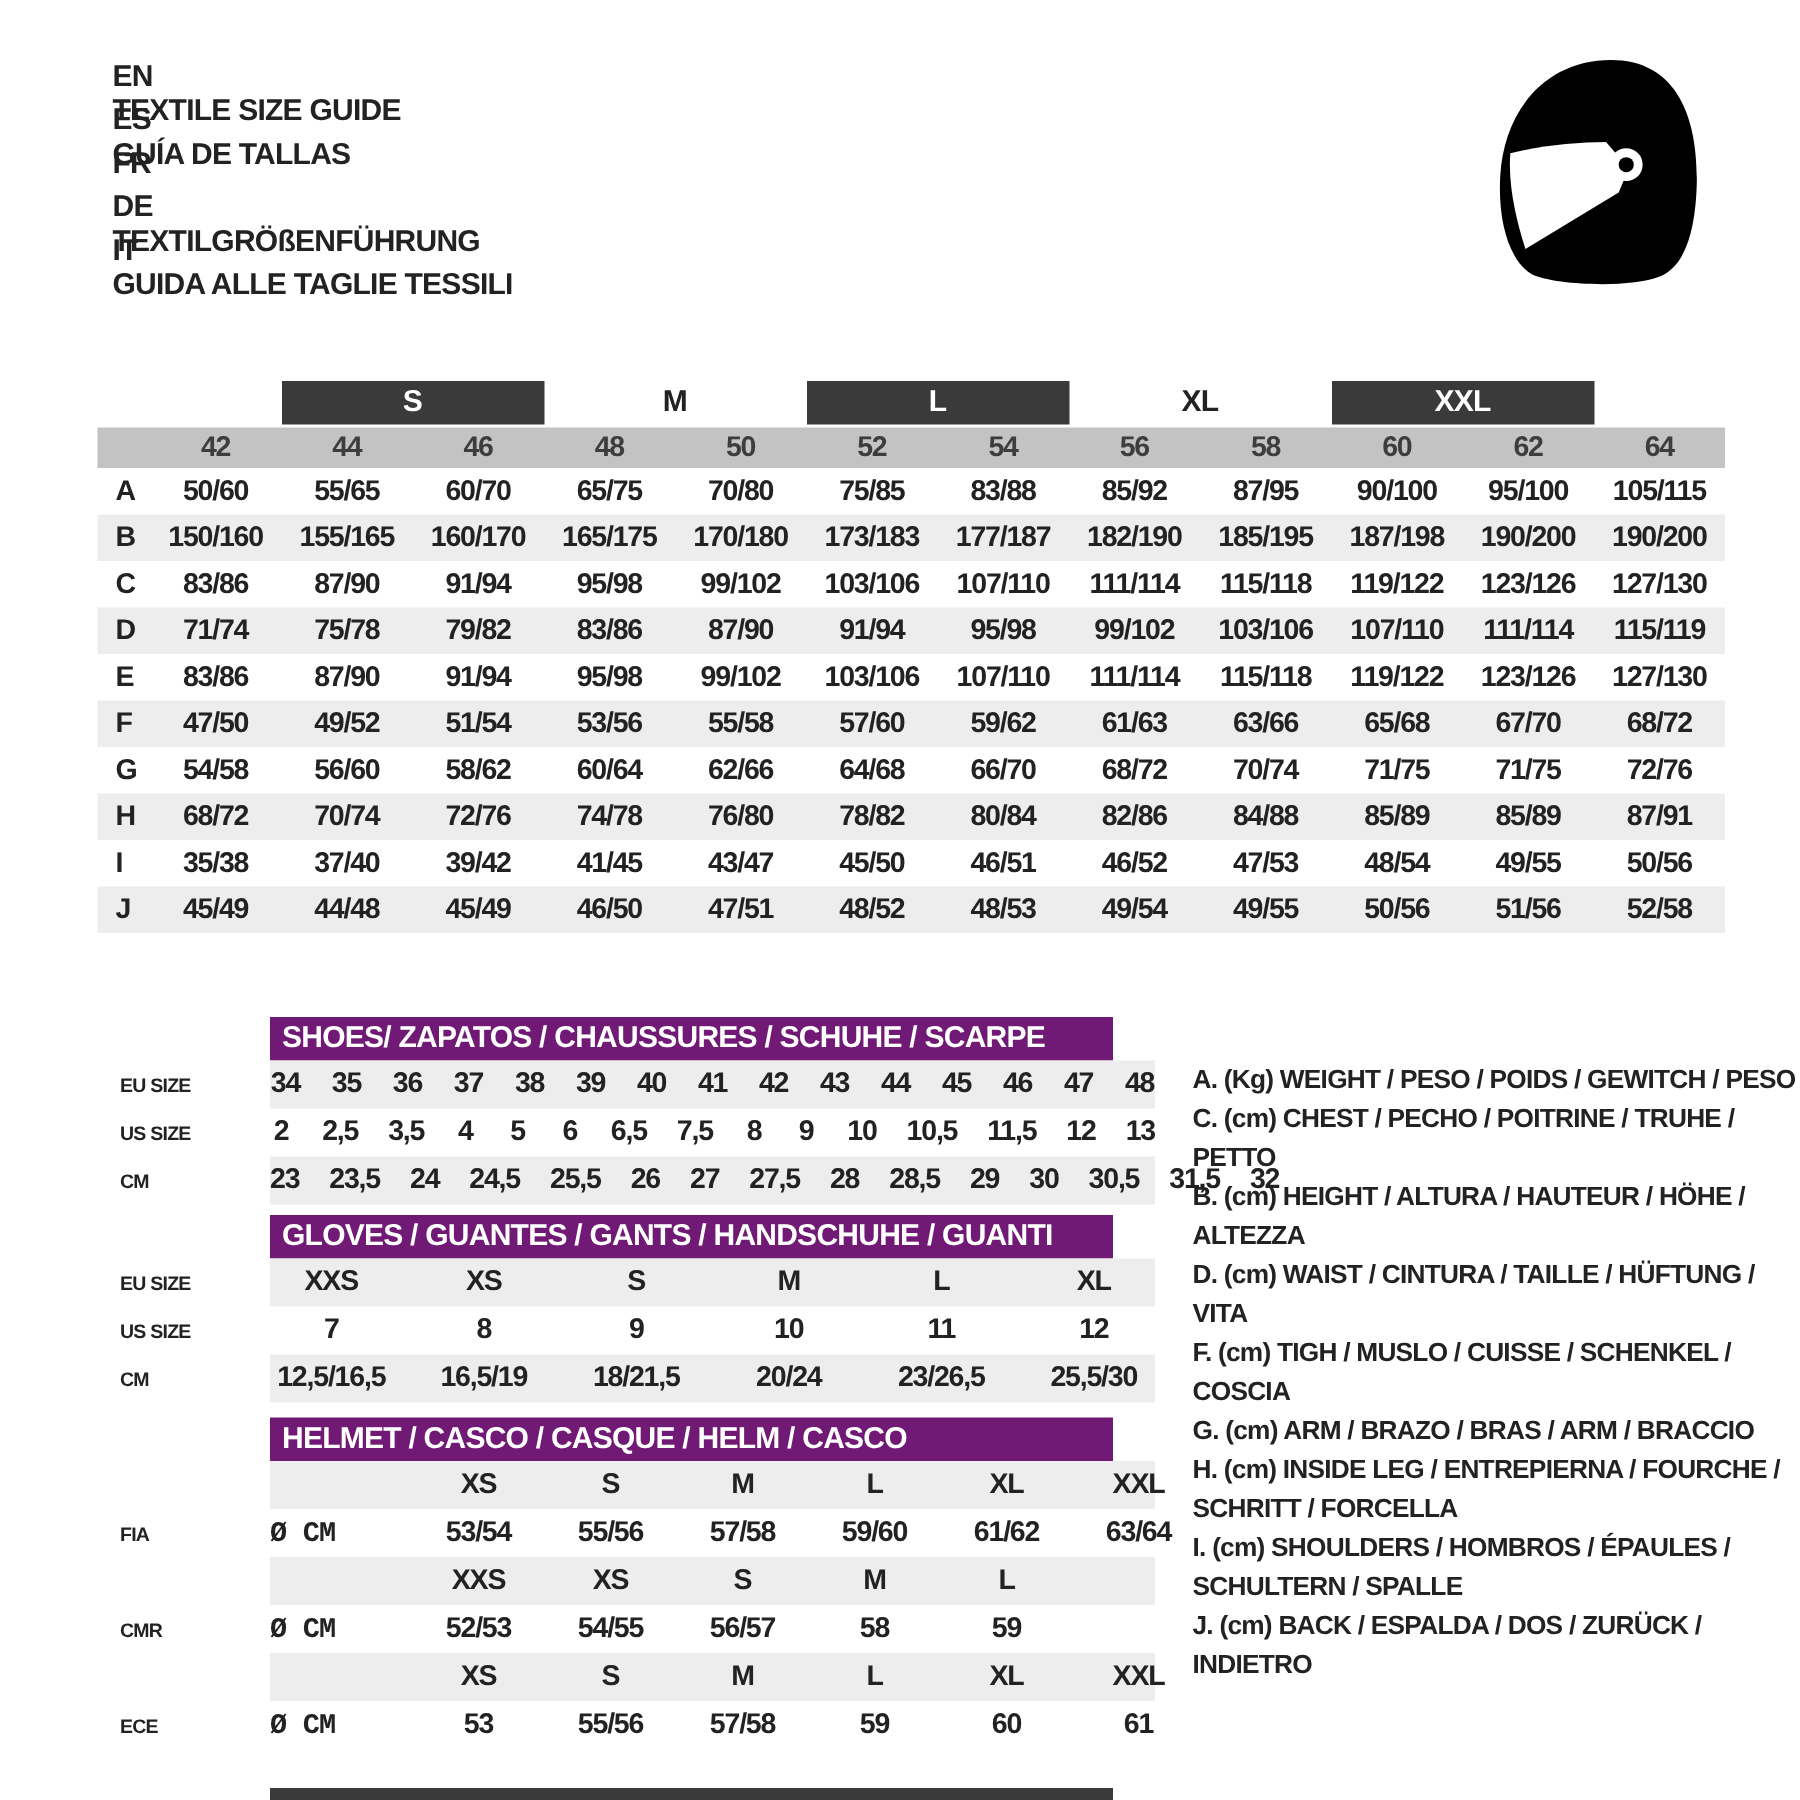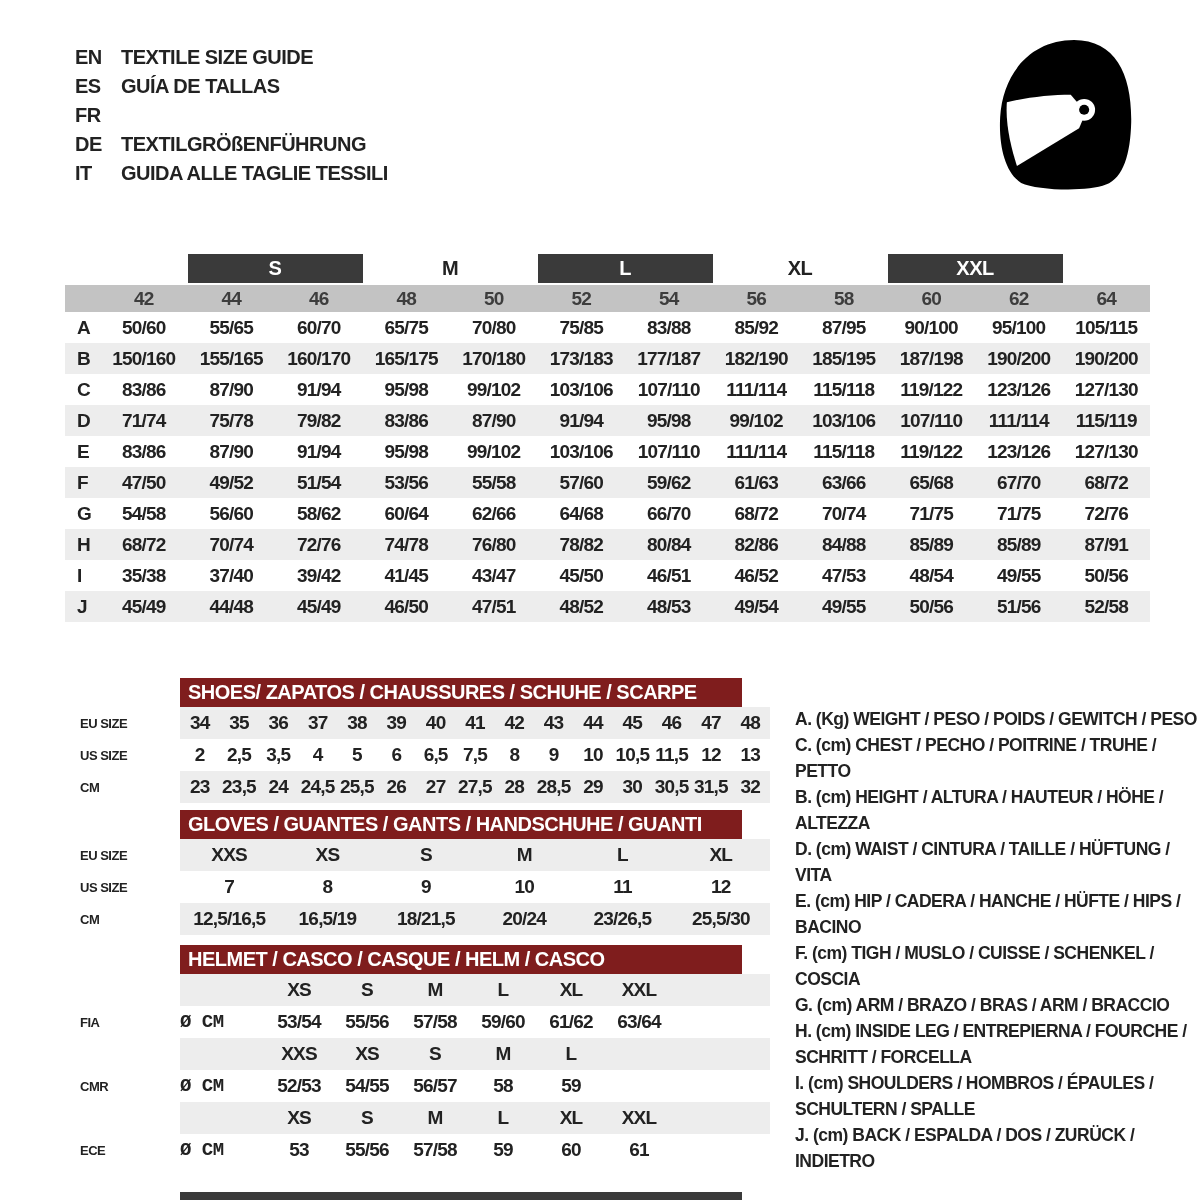--- a/index.html
+++ b/index.html
@@ -7,21 +7,21 @@
   body {
     position: relative;
     font-family: "Liberation Sans", sans-serif;
     font-weight: bold;
     color: #222;
     overflow: hidden;
   }
 
   
   #lang-block { position: absolute; left: 75px; top: 40px; }
-  .lang-row { display: flex; height: 29px; align-items: flex-end; }
+  .lang-row { display: flex; height: 29px; align-items: flex-start; flex-direction: column; }
   .lang-code { width: 46px; font-size: 20px; letter-spacing: -0.5px; }
   .lang-title { font-size: 20px; letter-spacing: -0.5px; white-space: nowrap; }
 
   
   #helmet-icon { position: absolute; left: 980px; top: 28px; width: 168px; height: 172px; }
 
   
   #size-table { position: absolute; left: 65px; top: 254px; width: 1085px; }
   #st-groups { position: relative; height: 29px; }
   .st-group {
@@ -37,33 +37,33 @@
   .st-letter { width: 35px; flex: none; font-size: 19px; letter-spacing: -0.5px; padding-left: 12px; }
   .st-cell { flex: 1; text-align: center; font-size: 19px; letter-spacing: -0.8px; white-space: nowrap; }
   #st-nums .st-cell { color: #3d3d3d; }
   .st-row { display: flex; height: 31px; align-items: center; }
   .st-row.shaded { background: #ededed; }
 
   
   #lower-left { position: absolute; left: 65px; top: 678px; width: 710px; }
   .sec-bar {
     margin-left: 115px; width: 562px; height: 29px;
-    background: #7f1d1d; color: #fff;
+    background: #701a75; color: #fff;
     display: flex; align-items: center;
     font-size: 20px; letter-spacing: -0.5px;
     padding-left: 8px; white-space: nowrap;
   }
   .gap7 { margin-top: 7px; }
   .gap10 { margin-top: 10px; }
   .sec-row { display: flex; height: 32px; align-items: stretch; }
   .sec-label {
     width: 115px; flex: none; display: flex; align-items: center;
     padding-left: 15px; font-size: 13px; letter-spacing: -0.5px; white-space: nowrap;
   }
-  .sec-band { width: 590px; flex: none; display: flex; align-items: center; }
+  .sec-band { width: 590px; flex: none; display: flex; align-items: center; gap: 20px; }
   .sec-band.shaded { background: #ededed; }
   .sec-cell { flex: 1; text-align: center; font-size: 19px; letter-spacing: -0.8px; white-space: nowrap; }
   .helm-unit { width: 85px; flex: none; text-align: left; font-size: 19px; letter-spacing: -0.5px; font-family: Liberation Mono, monospace; }
   .helm-cell { width: 68px; flex: none; text-align: center; font-size: 19px; letter-spacing: -0.8px; white-space: nowrap; }
 
   
   #legend { position: absolute; left: 795px; top: 706px; width: 402px; }
   .legend-item { font-size: 17.5px; line-height: 26px; letter-spacing: -0.5px; }
 
   
@@ -453,21 +453,20 @@
         </div>
       </div>
     </div>
 </div>
 
 <div id="legend">
     <div class="legend-item">A. (Kg) WEIGHT / PESO / POIDS / GEWITCH / PESO</div>
     <div class="legend-item">C. (cm) CHEST / PECHO / POITRINE / TRUHE / PETTO</div>
     <div class="legend-item">B. (cm) HEIGHT / ALTURA / HAUTEUR / HÖHE / ALTEZZA</div>
     <div class="legend-item">D. (cm) WAIST / CINTURA / TAILLE / HÜFTUNG / VITA</div>
-    <div class="legend-item">E. (cm) HIP / CADERA / HANCHE / HÜFTE / HIPS /  BACINO</div>
     <div class="legend-item">F. (cm) TIGH / MUSLO / CUISSE / SCHENKEL / COSCIA</div>
     <div class="legend-item">G. (cm) ARM  / BRAZO / BRAS / ARM / BRACCIO</div>
     <div class="legend-item">H. (cm) INSIDE LEG / ENTREPIERNA / FOURCHE / SCHRITT / FORCELLA</div>
     <div class="legend-item">I.  (cm) SHOULDERS / HOMBROS / ÉPAULES / SCHULTERN / SPALLE</div>
     <div class="legend-item">J. (cm) BACK / ESPALDA / DOS / ZURÜCK / INDIETRO</div>
   </div>
 
 <div id="bottom-bar"></div>
 
 </body></html>

